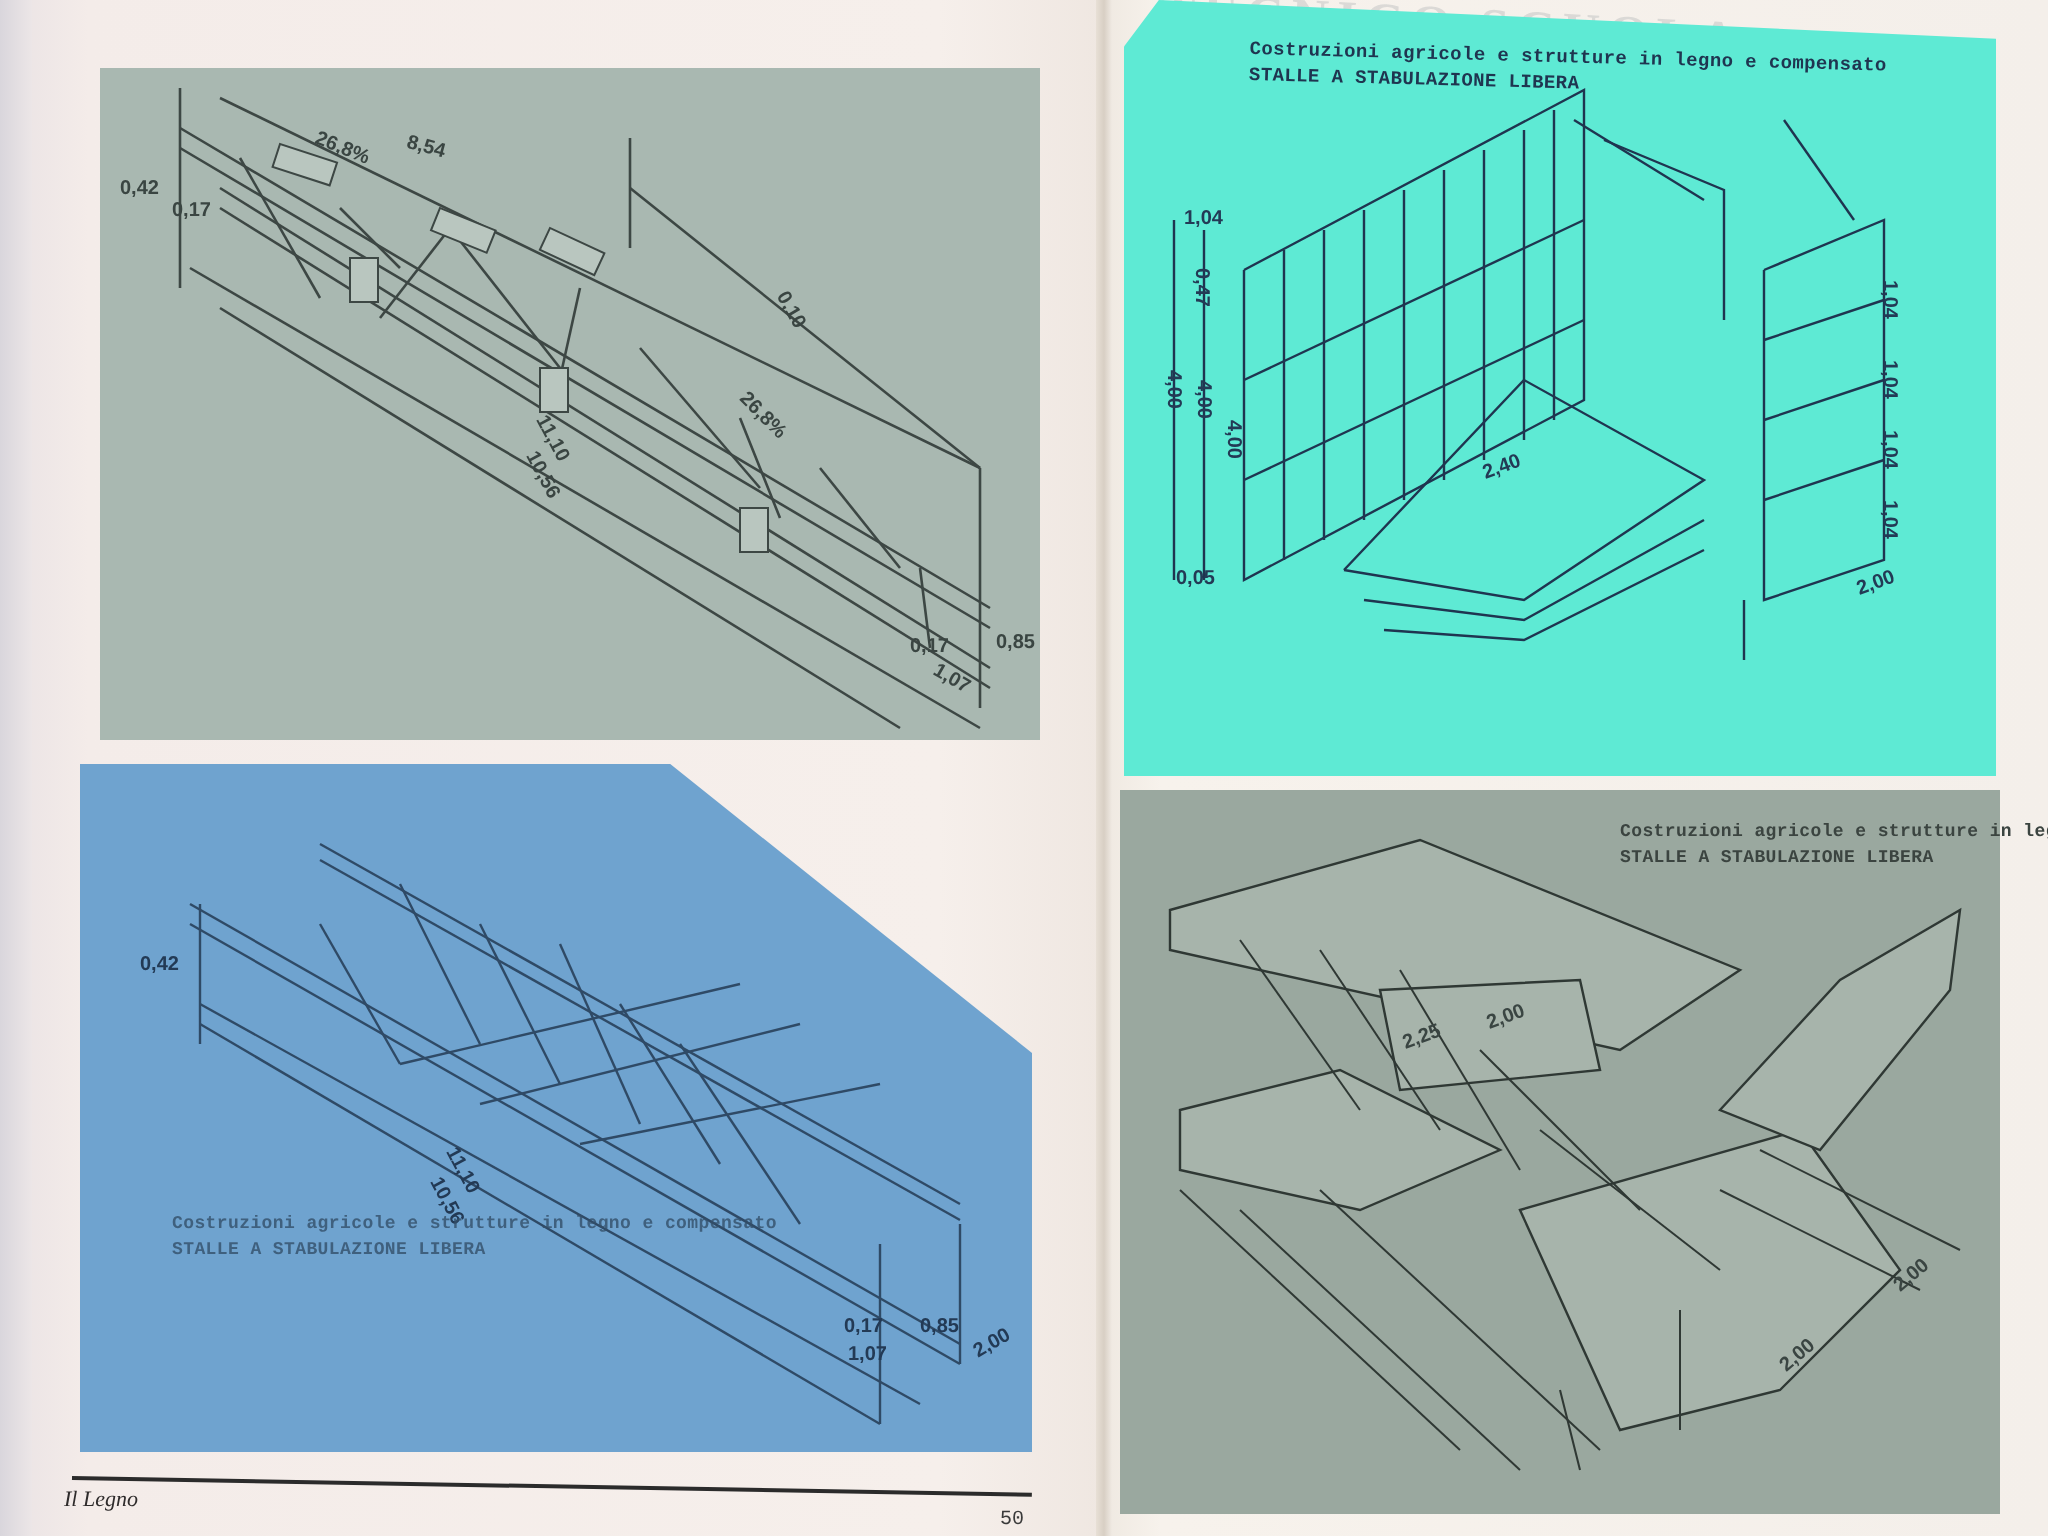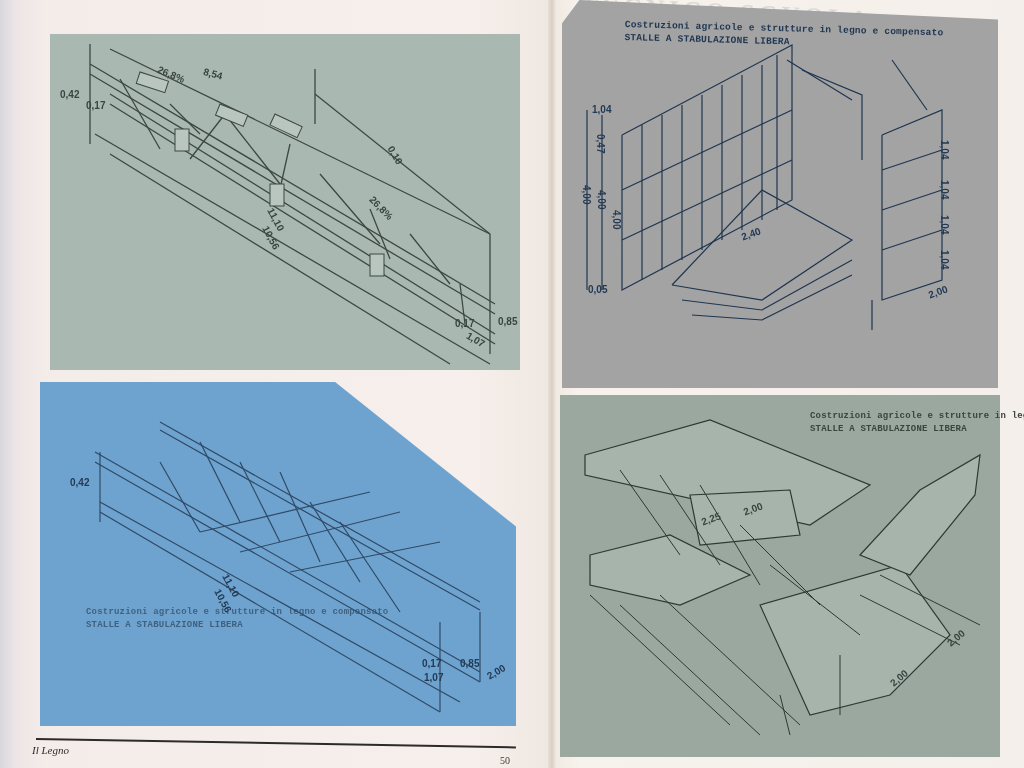--- a/index.html
+++ b/index.html
@@ -22,21 +22,21 @@
   }
   .gutter {
     position:absolute; left:548px; top:0; width:8px; height:768px;
     background:linear-gradient(90deg,#e8e0d6,#d8cfc4,#f0eae3);
   }
   .panel { position:absolute; overflow:hidden; }
   .panel svg { position:absolute; left:0; top:0; }
   .p-tl { left:50px; top:34px; width:470px; height:336px; background:#a9b8b1; }
   .p-bl { left:40px; top:382px; width:476px; height:344px; background:#6fa3cf;
           clip-path:polygon(0 0, 62% 0, 100% 42%, 100% 100%, 0 100%); }
-  .p-tr { left:562px; top:0; width:436px; height:388px; background:#a3a3a3;
+  .p-tr { left:562px; top:0; width:436px; height:388px; background:#5eead4;
           clip-path:polygon(4% 0, 100% 5%, 100% 100%, 0 100%, 0 6%); }
   .p-br { left:560px; top:395px; width:440px; height:362px; background:#9aa89f; }
   .caption {
     position:absolute; font-family:"Liberation Mono", monospace;
     font-weight:bold; font-size:9px; letter-spacing:0.2px; line-height:13px;
     white-space:nowrap; transform-origin:left top;
   }
   .caption span { display:block; }
   .cap-tr { left:625px; top:18px; color:#1f3550; transform:rotate(1.5deg); font-size:9.5px; }
   .cap-br { left:810px; top:410px; color:#3b4440; }
@@ -46,21 +46,21 @@
   .dim.blue { color:#233a55; }
   .footer-line {
     position:absolute; left:36px; top:738px; width:480px; height:2px;
     background:#2b2b2b; transform:rotate(1deg); transform-origin:left center;
   }
   .brand {
     position:absolute; left:32px; top:744px; font-family:"Liberation Serif", serif;
     font-style:italic; font-size:11px; color:#2e2b2b;
   }
   .page-number {
-    position:absolute; left:500px; top:755px; font-family:Liberation Serif, serif;
+    position:absolute; left:500px; top:755px; font-family:Liberation Mono, monospace;
     font-size:10px; color:#3a3a3a;
   }
   .ghost-title {
     position:absolute; left:580px; top:-2px; font-family:"Liberation Serif", serif;
     font-size:26px; font-weight:bold; color:rgba(40,60,80,0.13); letter-spacing:4px;
     transform:rotate(3deg);
   }
 </style>
 </head>
 <body>

